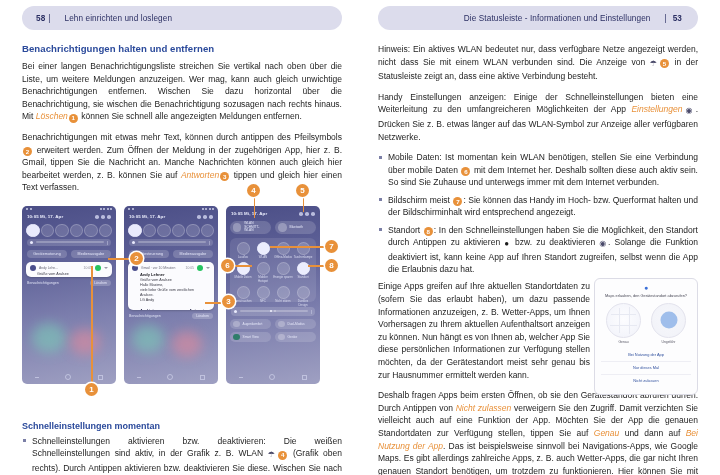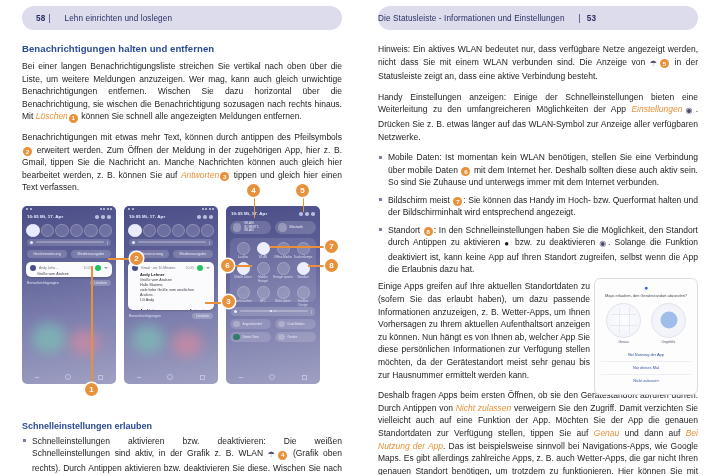--- a/index.html
+++ b/index.html
@@ -13,21 +13,21 @@
   .page.left{padding:0 18px 0 22px;}
   .page.right{padding:0 22px 0 18px;}
 
   
   .hdr{
     position:relative;height:24px;margin-top:6px;border-radius:12px;
     background:#dcdcec;display:flex;align-items:center;
     font-size:8.2px;color:#2b2f63;letter-spacing:.1px;
   }
   .hdr.left{padding-left:14px;}
-  .hdr.right{justify-content:flex-start;padding-right:16px;}
+  .hdr.right{justify-content:flex-end;padding-right:16px;}
   .hdr .pgno{font-weight:600;}
   .hdr.left .pgno{margin-right:3px;}
   .hdr.left .sep{margin-right:14px;}
   .hdr.right .sep{margin:0 6px 0 14px;}
   .hdr .ttl{font-weight:400;}
 
   
   h2.sec{
     font-size:9.6px;color:#2b4a9b;font-weight:700;margin:13px 0 6px 0;
     letter-spacing:.05px;
@@ -504,21 +504,21 @@
           </div>
           <div class="navbar">
             <i class="n1"></i>
             <i class="n2"></i>
             <i class="n3"></i>
           </div>
         </div>
       </div>
     </div>
 
-    <h3 class="sub" style="color:#2b4a9b;margin-top:10px;">Schnelleinstellungen erlauben</h3>
+    <h3 class="sub" style="color:#2b4a9b;margin-top:10px;">Schnelleinstellungen momentan</h3>
 
     <ul class="bullets">
       <li><span class="bold">Schnelleinstellungen aktivieren bzw. deaktivieren:</span><span> Die weißen Schnelleinstellungen sind aktiv, in der Grafik z. B. WLAN </span><span class="gl">☂</span><span class="badge">4</span><span> (Grafik oben rechts). Durch Antippen aktivieren bzw. deaktivieren Sie diese. Wischen Sie nach links, um eine weitere Seite mit Schnelleinstellungen anzuzeigen.</span></li>
     </ul>
   </div>
 
   <div class="page right">
 
     <div class="hdr right">
       <span class="ttl">Die Statusleiste - Informationen und Einstellungen</span>

